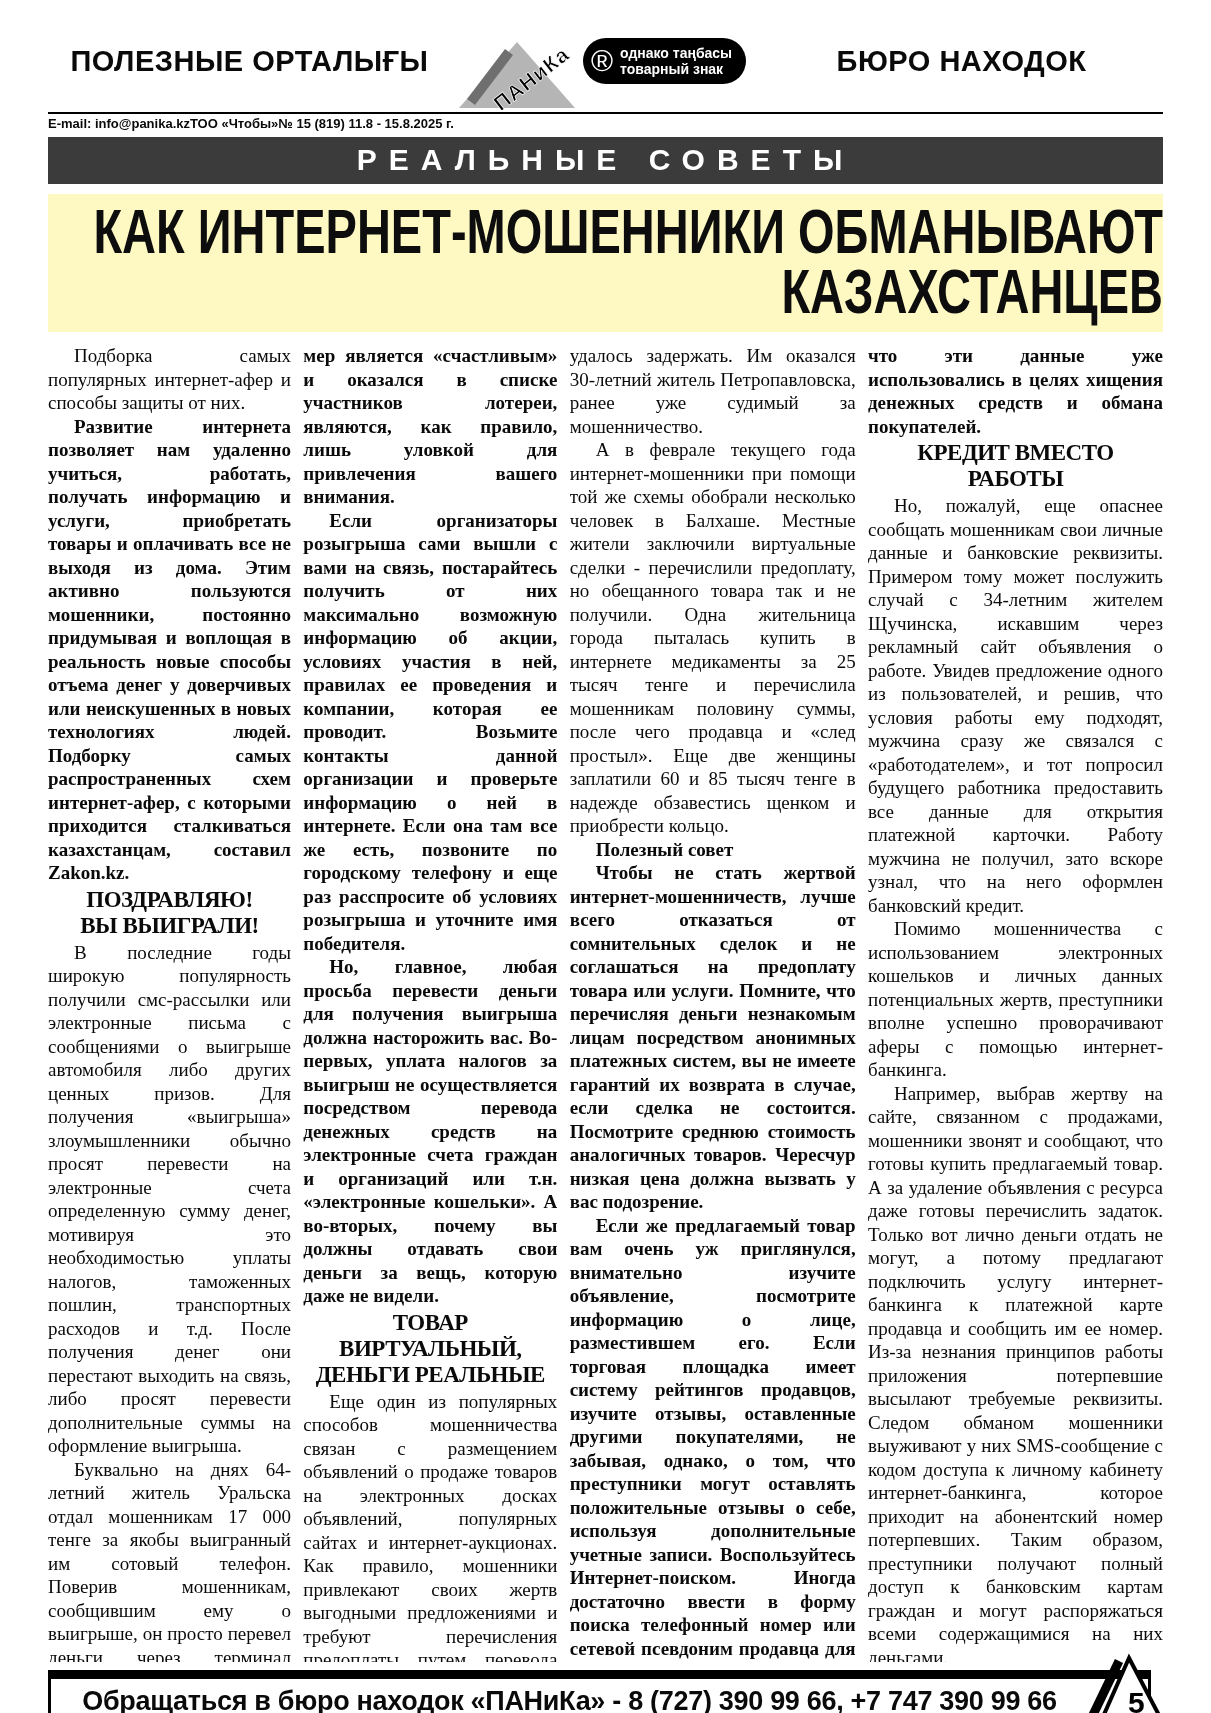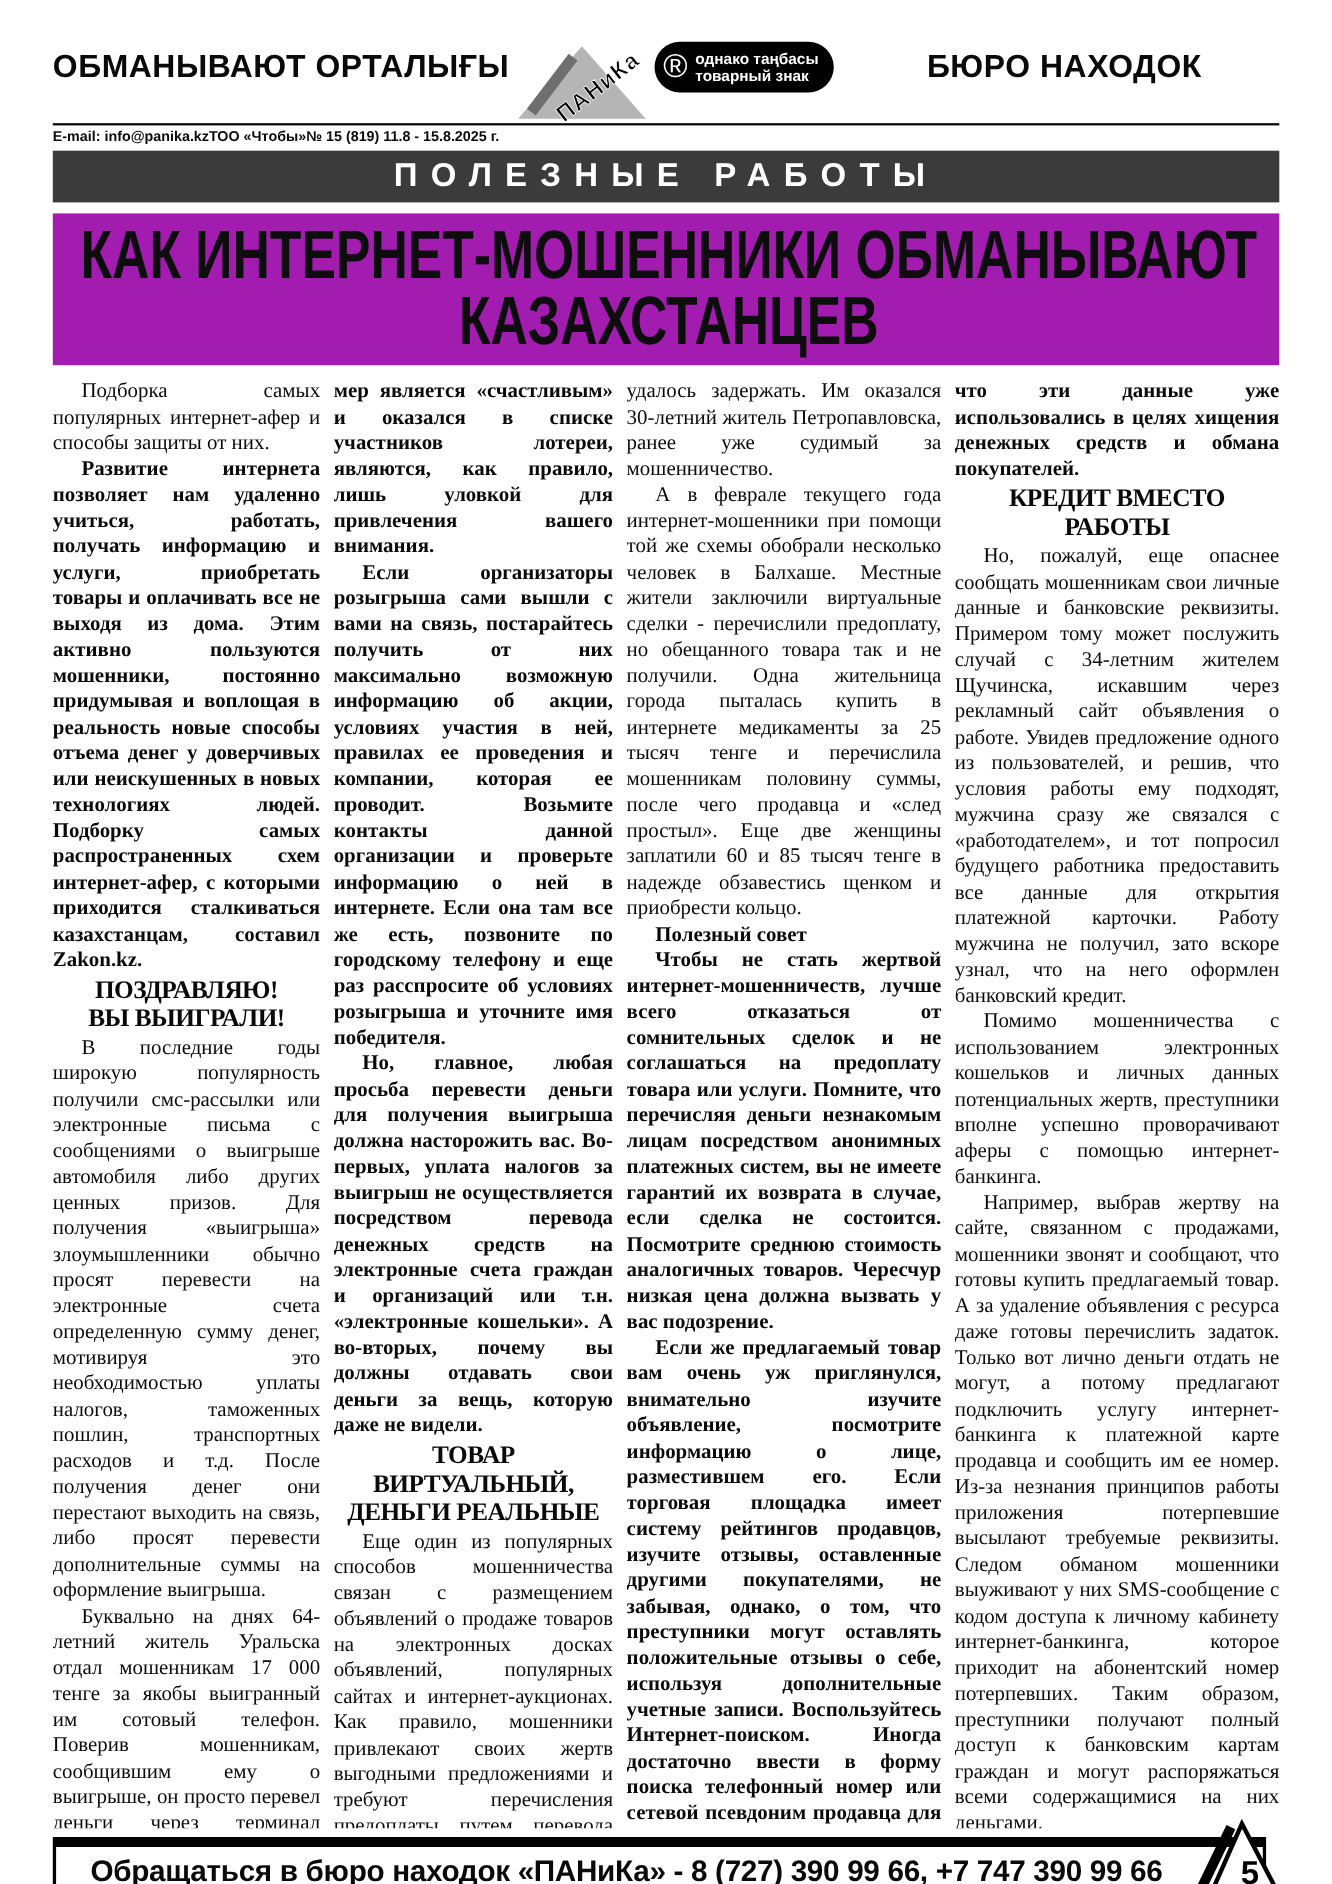--- a/index.html
+++ b/index.html
@@ -22,21 +22,21 @@
             font-family:"Liberation Sans",sans-serif;font-weight:bold;font-size:13px;
             padding:2px 0 3px 0;}
   .info-center{position:relative;z-index:3;}
 
   
   .banner{background:#3b3b3b;color:#fff;text-align:center;
           font-family:"Liberation Sans",sans-serif;font-weight:bold;
           font-size:30px;letter-spacing:12px;padding:6px 0 7px 0;margin-top:3px;}
 
   
-  .headline{background:#a21caf;margin-top:10px;padding:8px 0 10px 5px;text-align:center;}
+  .headline{background:#fef9c3;margin-top:10px;padding:8px 0 10px 5px;text-align:right;}
   .headline .hl{display:block;font-family:"Liberation Sans",sans-serif;font-weight:bold;
                 font-size:47px;line-height:60px;letter-spacing:0px;color:#0d0d0d;
                 transform:scaleY(1.32);transform-origin:center;}
 
   
   .cols{display:flex;justify-content:space-between;margin-top:12px;height:1318px;overflow:hidden;}
   .col{overflow:hidden;}
   .col-1{width:243px;} .col-2{width:254px;} .col-3{width:286px;} .col-4{width:295px;}
   .col p{margin:0;font-size:19px;line-height:23.5px;text-align:justify;text-indent:26px;}
   .col p.noindent{text-indent:0;}
@@ -53,21 +53,21 @@
               font-family:"Liberation Sans",sans-serif;font-weight:bold;font-size:27px;
               letter-spacing:-0.3px;padding-right:60px;white-space:nowrap;}
   .page-tri{position:absolute;right:-14px;top:-17px;width:86px;height:70px;}
 </style>
 </head>
 <body>
 
 <div class="page">
 
   <div class="masthead">
-    <div class="mast-title">ОБМАНЫВАЮТ ОРТАЛЫҒЫ</div>
+    <div class="mast-title">ПОЛЕЗНЫЕ ОРТАЛЫҒЫ</div>
     <div class="logo-block">
       <svg width="126" height="70" viewBox="0 0 126 70">
         <polygon points="66,2 124,68 8,68" fill="#b5b5b5"></polygon>
         <line x1="20" y1="62" x2="58" y2="12" stroke="#6f6f6f" stroke-width="10"></line>
         <text x="34" y="58" transform="rotate(-38 62 42)" font-family="Liberation Sans, sans-serif" font-weight="bold" font-size="21" fill="#000" stroke="#ffffff" stroke-width="0.7" letter-spacing="1">ПАНиКа</text>
       </svg>
     </div>
     <div class="tm-badge">
       <span class="rsym">®</span>
       <span class="tm-lines">
@@ -78,21 +78,21 @@
     <div class="mast-title">БЮРО НАХОДОК</div>
   </div>
 
   <div class="rule"></div>
   <div class="info-row">
     <span>E-mail: info@panika.kz</span>
     <span class="info-center">ТОО «Чтобы»</span>
     <span>№ 15 (819) 11.8 - 15.8.2025 г.</span>
   </div>
 
-  <div class="banner">ПОЛЕЗНЫЕ РАБОТЫ</div>
+  <div class="banner">РЕАЛЬНЫЕ СОВЕТЫ</div>
 
   <div class="headline">
     <span class="hl">КАК ИНТЕРНЕТ-МОШЕННИКИ ОБМАНЫВАЮТ</span>
     <span class="hl">КАЗАХСТАНЦЕВ</span>
   </div>
 
   <div class="cols">
     <div class="col col-1">
         <p class="normal">Подборка самых популярных интернет-афер и способы защиты от них.</p>
         <p class="bold">Развитие интернета позволяет нам удаленно учиться, работать, получать информацию и услуги, приобретать товары и оплачивать все не выходя из дома. Этим активно пользуются мошенники, постоянно придумывая и воплощая в реальность новые способы отъема денег у доверчивых или неискушенных в новых технологиях людей. Подборку самых распространенных схем интернет-афер, с которыми приходится сталкиваться казахстанцам, составил Zakon.kz.</p>

